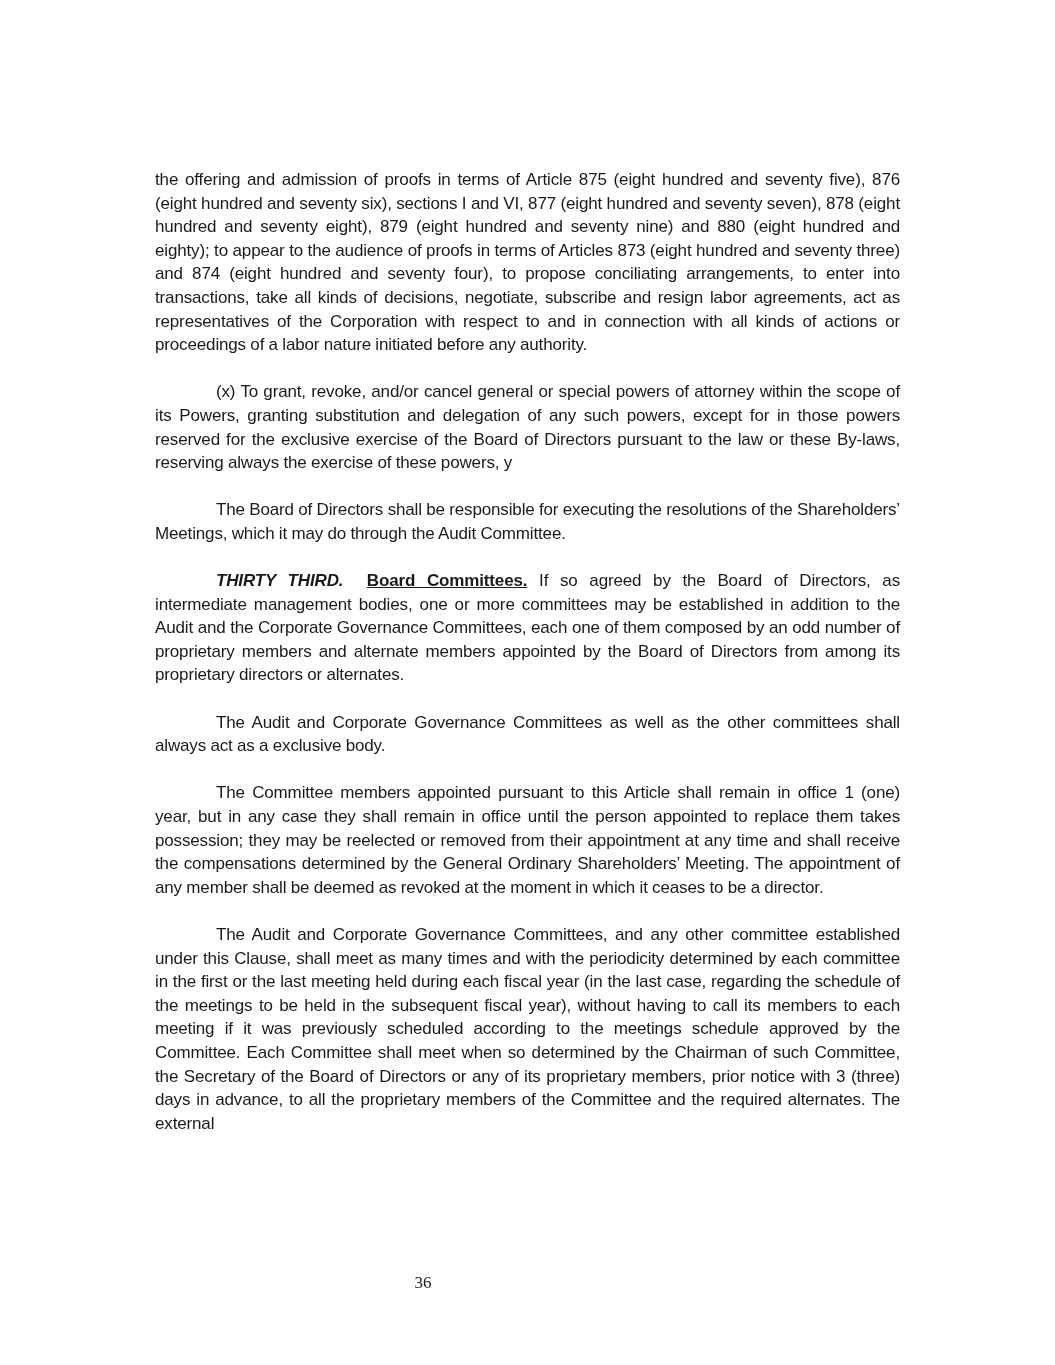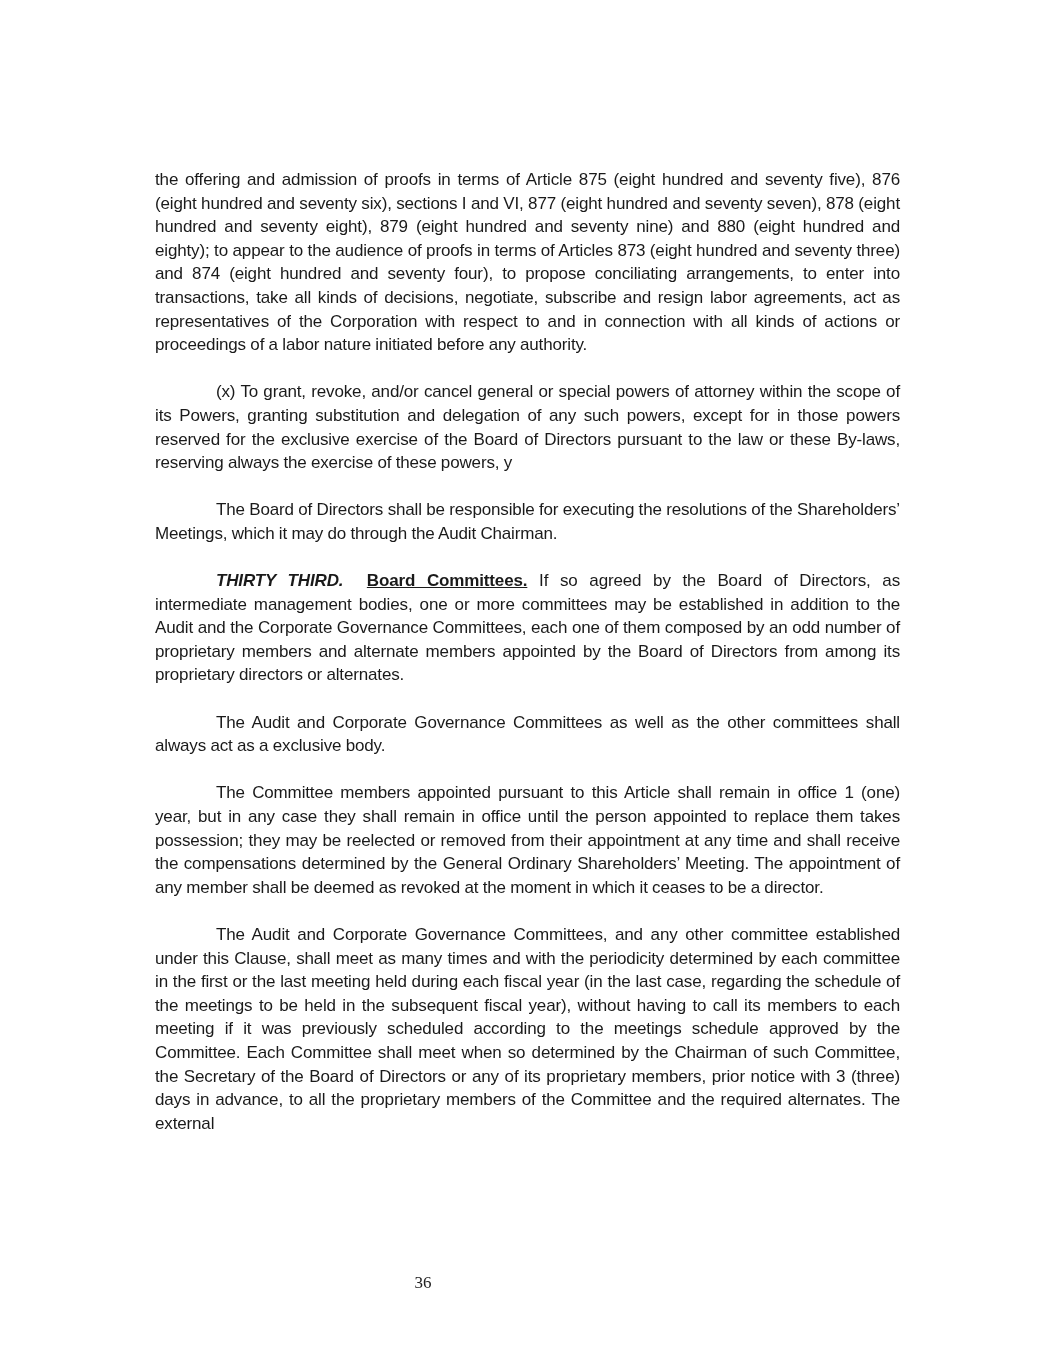--- a/index.html
+++ b/index.html
@@ -59,21 +59,21 @@
 </head>
 <body>
 
 <div class="page">
 
   <p class="para">the offering and admission of proofs in terms of Article 875 (eight hundred and seventy five), 876 (eight hundred and seventy six), sections I and VI, 877 (eight hundred and seventy seven), 878 (eight hundred and seventy eight), 879 (eight hundred and seventy nine) and 880 (eight hundred and eighty); to appear to the audience of proofs in terms of Articles 873 (eight hundred and seventy three) and 874 (eight hundred and seventy four), to propose conciliating arrangements, to enter into transactions, take all kinds of decisions, negotiate, subscribe and resign labor agreements, act as representatives of the Corporation with respect to and in connection with all kinds of actions or proceedings of a labor nature initiated before any authority.</p>
 
   <p class="para indent">(x)  To grant, revoke, and/or cancel general or special powers of attorney within the scope of its Powers, granting substitution and delegation of any such powers, except for in those powers reserved for the exclusive exercise of the Board of Directors pursuant to the law or these By-laws, reserving always the exercise of these powers, y</p>
 
 
-  <p class="para indent">The Board of Directors shall be responsible for executing the resolutions of the Shareholders’ Meetings, which it may do through the Audit Chairman.</p>
+  <p class="para indent">The Board of Directors shall be responsible for executing the resolutions of the Shareholders’ Meetings, which it may do through the Audit Committee.</p>
 
   <p class="para indent"><span class="heading-number">THIRTY THIRD.</span><span>&nbsp;&nbsp;</span><span class="heading-title">Board Committees.</span><span> If so agreed by the Board of Directors, as intermediate management bodies, one or more committees may be established in addition to the Audit and the Corporate Governance Committees, each one of them composed by an odd number of proprietary members and alternate members appointed by the Board of Directors from among its proprietary directors or alternates.</span></p>
 
   <p class="para indent">The Audit and Corporate Governance Committees as well as the other committees shall always act as a exclusive body.</p>
 
   <p class="para indent">The Committee members appointed pursuant to this Article shall remain in office 1 (one) year, but in any case they shall remain in office until the person appointed to replace them takes possession; they  may be reelected or removed from their appointment at any time and shall receive the compensations determined by the General Ordinary Shareholders’ Meeting. The appointment of any member shall be deemed as revoked at the moment in which it ceases to be a director.</p>
 
   <p class="para indent">The Audit and Corporate Governance Committees, and any other committee established under this Clause, shall meet as many times and with the periodicity determined by each committee in the first or the last meeting held during each fiscal year (in the last case, regarding the schedule of the meetings to be held in the subsequent fiscal year), without having to call its members to each meeting if it was previously scheduled according to the meetings schedule approved by the Committee. Each Committee shall meet when so determined by the Chairman of such Committee, the Secretary of the Board of Directors or any of its proprietary members, prior notice with 3 (three) days in advance, to all the proprietary members of the Committee and the required alternates. The external</p>
 
 </div>

